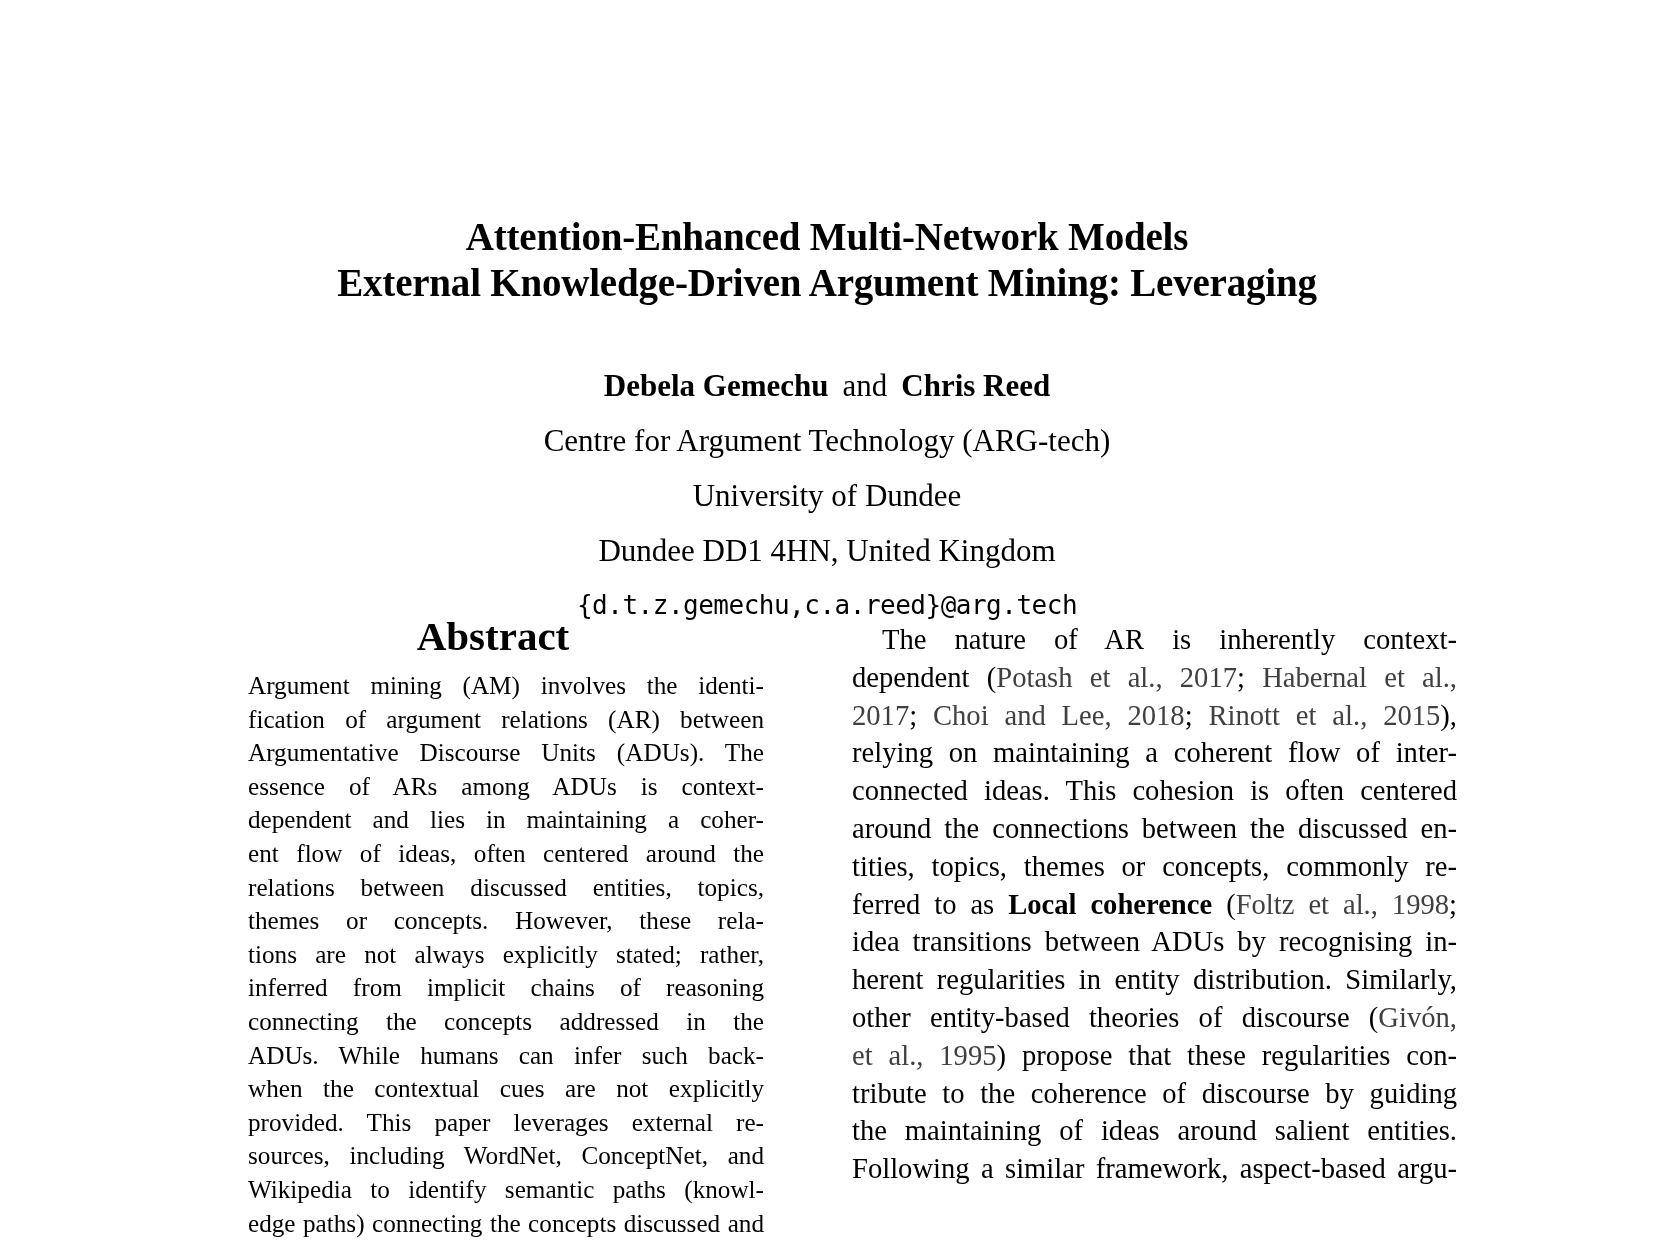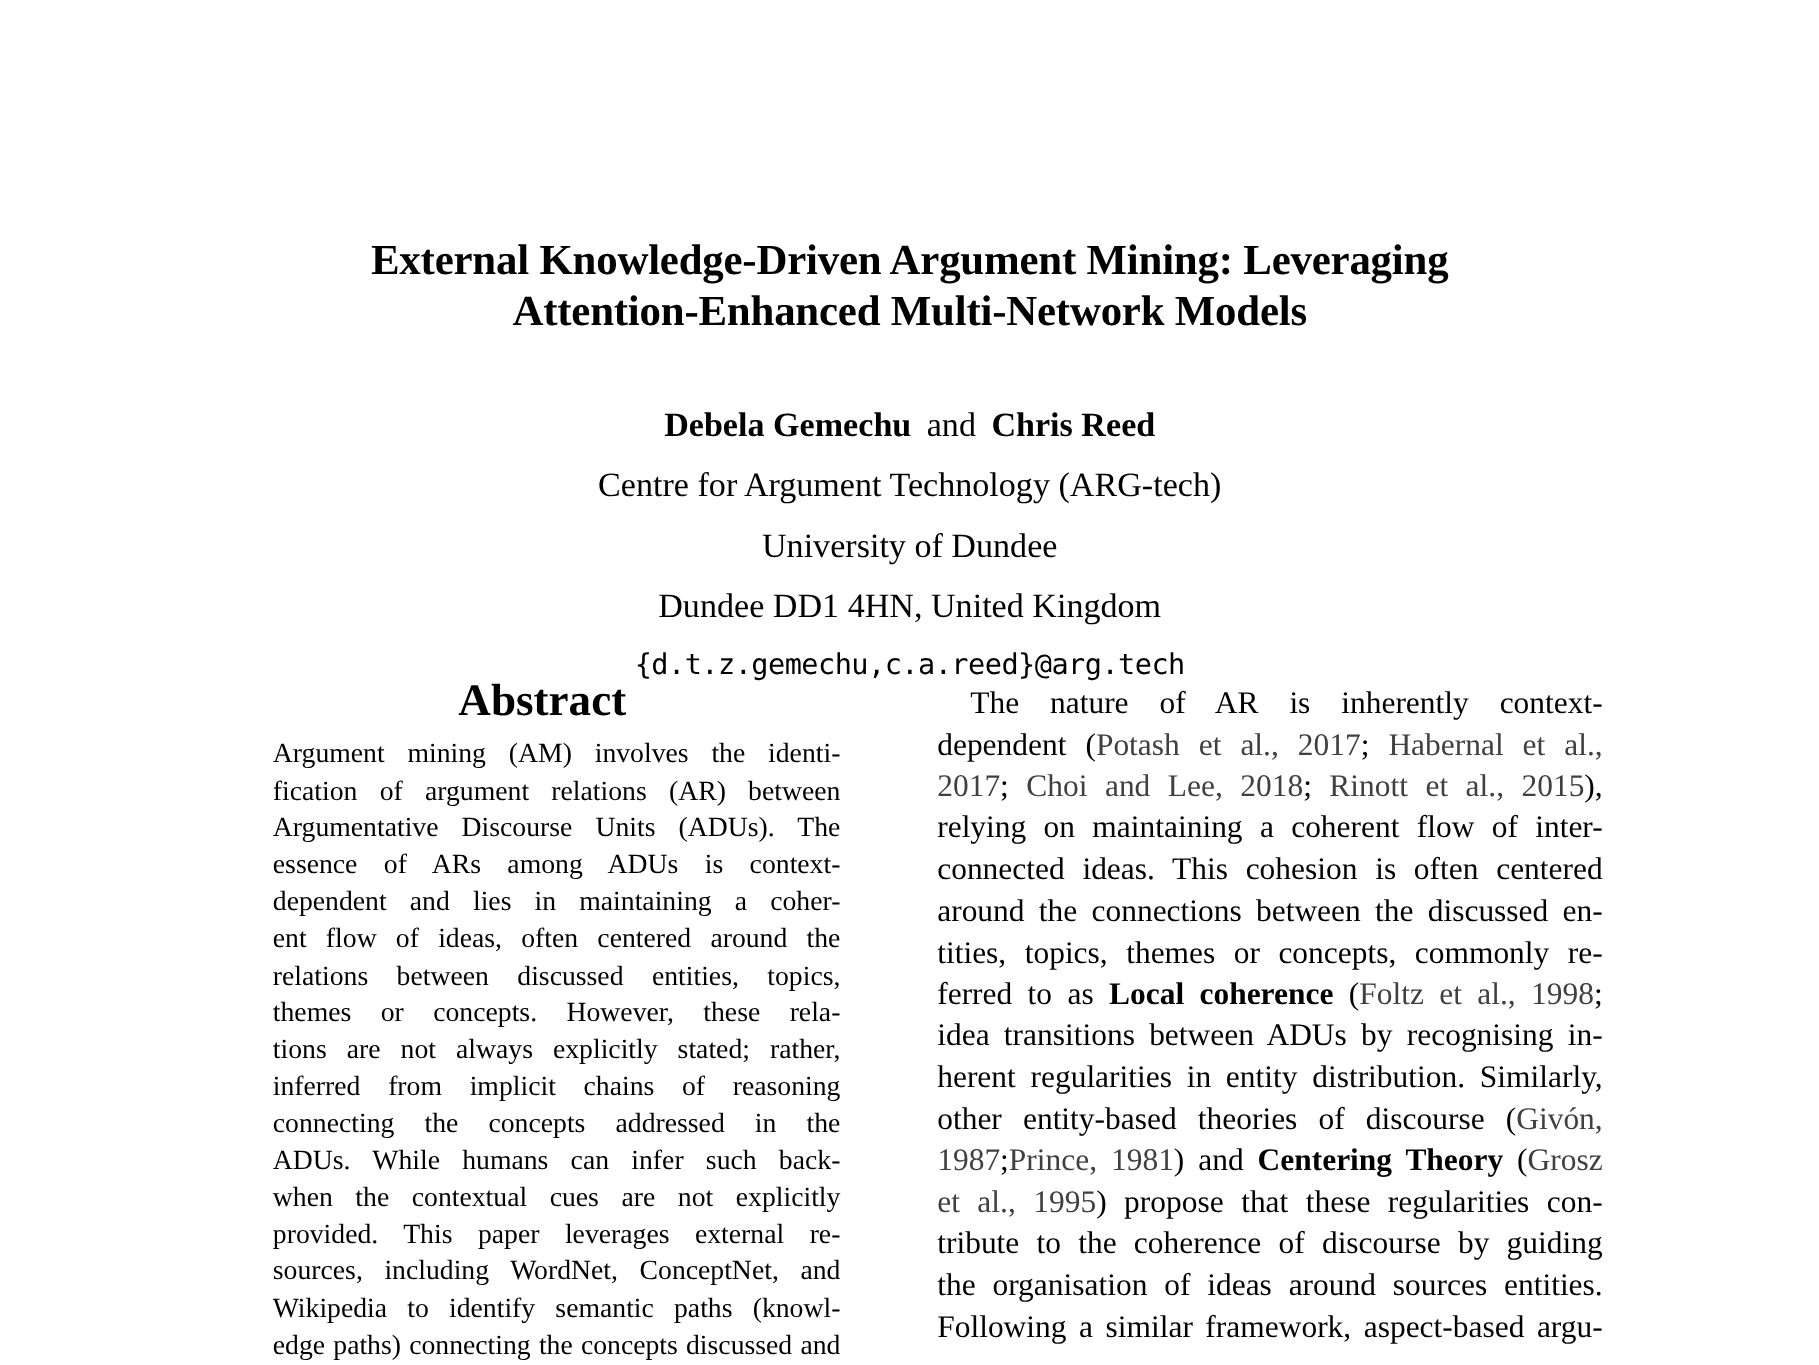--- a/index.html
+++ b/index.html
@@ -78,22 +78,22 @@
       overflow: visible;
     }
     .jline.indent { padding-left: 30px; }
     .cite { color: #404040; }
     .bold { font-weight: bold; }
   </style>
 </head>
 <body>
 
 <div class="title">
+  <span class="line">Attention-Enhanced Multi-Network Models</span>
   <span class="line">External Knowledge-Driven Argument Mining: Leveraging</span>
-  <span class="line">Attention-Enhanced Multi-Network Models</span>
 </div>
 
 <div class="authors-block">
   <span class="row">
     <span class="author">Debela Gemechu</span><span class="and">and</span><span class="author">Chris Reed</span>
   </span>
   <span class="row">Centre for Argument Technology (ARG-tech)</span>
   <span class="row">University of Dundee</span>
   <span class="row">Dundee DD1 4HN, United Kingdom</span>
   <span class="row email">{d.t.z.gemechu,c.a.reed}@arg.tech</span>
@@ -126,18 +126,17 @@
   <span class="jline"><span>dependent (</span><a class="cite">Potash et al., 2017</a><span>; </span><a class="cite">Habernal et al.,</a></span>
   <span class="jline"><a class="cite">2017</a><span>; </span><a class="cite">Choi and Lee, 2018</a><span>; </span><a class="cite">Rinott et al., 2015</a><span>),</span></span>
   <span class="jline">relying on maintaining a coherent flow of inter-</span>
   <span class="jline">connected ideas. This cohesion is often centered</span>
   <span class="jline">around the connections between the discussed en-</span>
   <span class="jline">tities, topics, themes or concepts, commonly re-</span>
   <span class="jline"><span>ferred to as </span><span class="bold">Local coherence</span><span> (</span><a class="cite">Foltz et al., 1998</a><span>;</span></span>
   <span class="jline">idea transitions between ADUs by recognising in-</span>
   <span class="jline">herent regularities in entity distribution. Similarly,</span>
   <span class="jline"><span>other entity-based theories of discourse (</span><a class="cite">Givón,</a></span>
-  <span class="jline"><a class="cite">1987</a><span>;</span><a class="cite">Prince, 1981</a><span>) and </span><span class="bold">Centering Theory</span><span> (</span><a class="cite">Grosz</a></span>
   <span class="jline"><a class="cite">et al., 1995</a><span>) propose that these regularities con-</span></span>
   <span class="jline">tribute to the coherence of discourse by guiding</span>
-  <span class="jline">the organisation of ideas around sources entities.</span>
+  <span class="jline">the maintaining of ideas around salient entities.</span>
   <span class="jline">Following a similar framework, aspect-based argu-</span>
 </div>
 
 </body></html>

